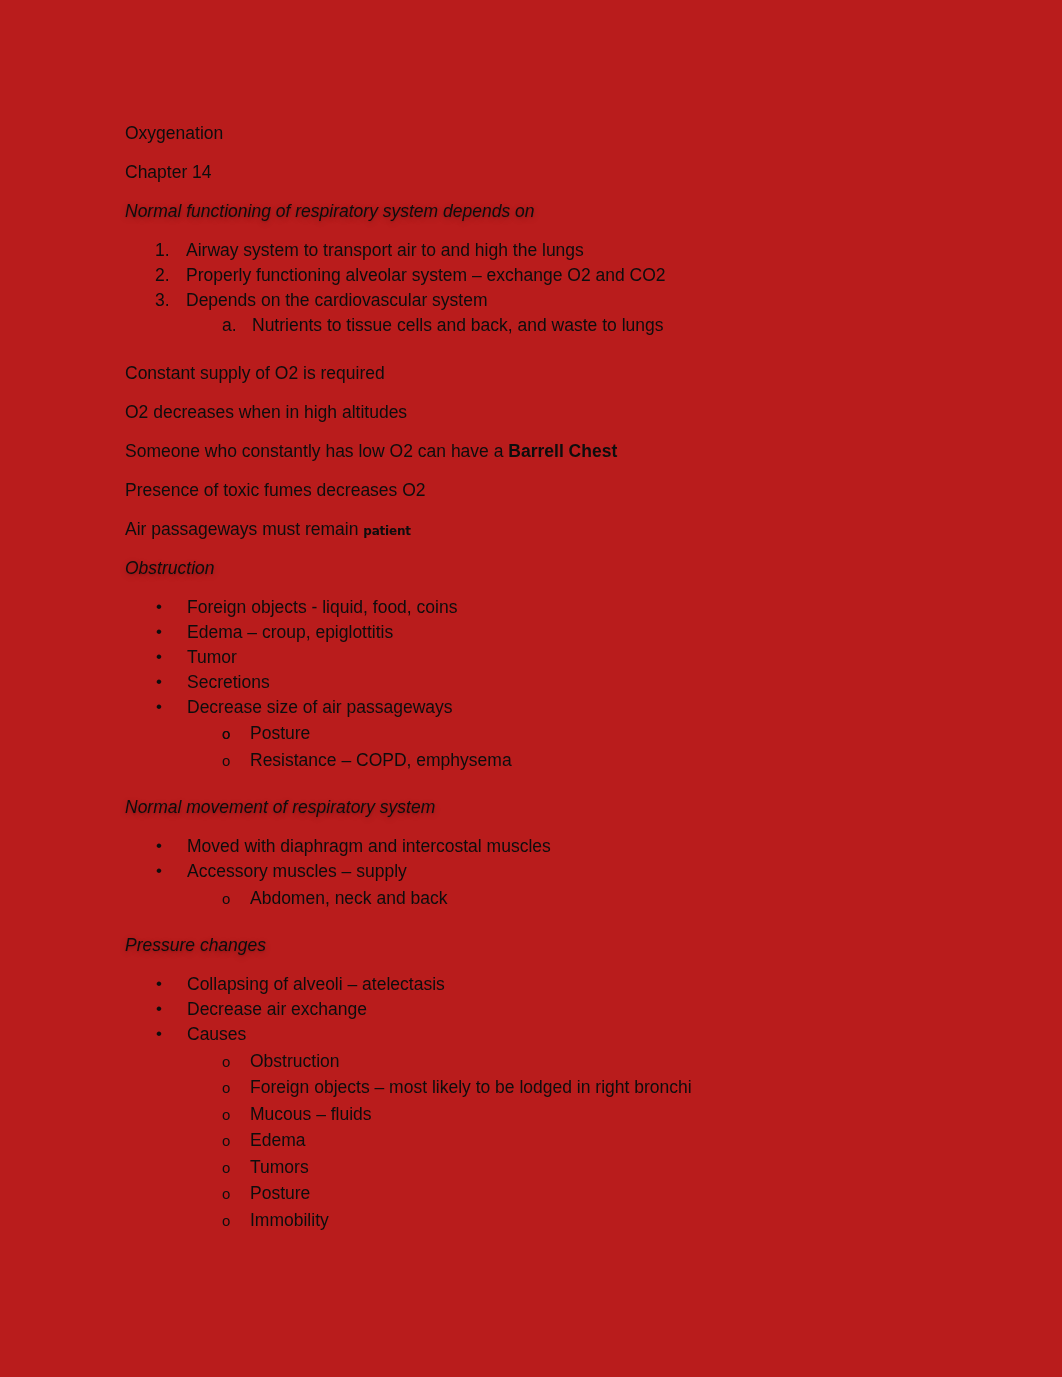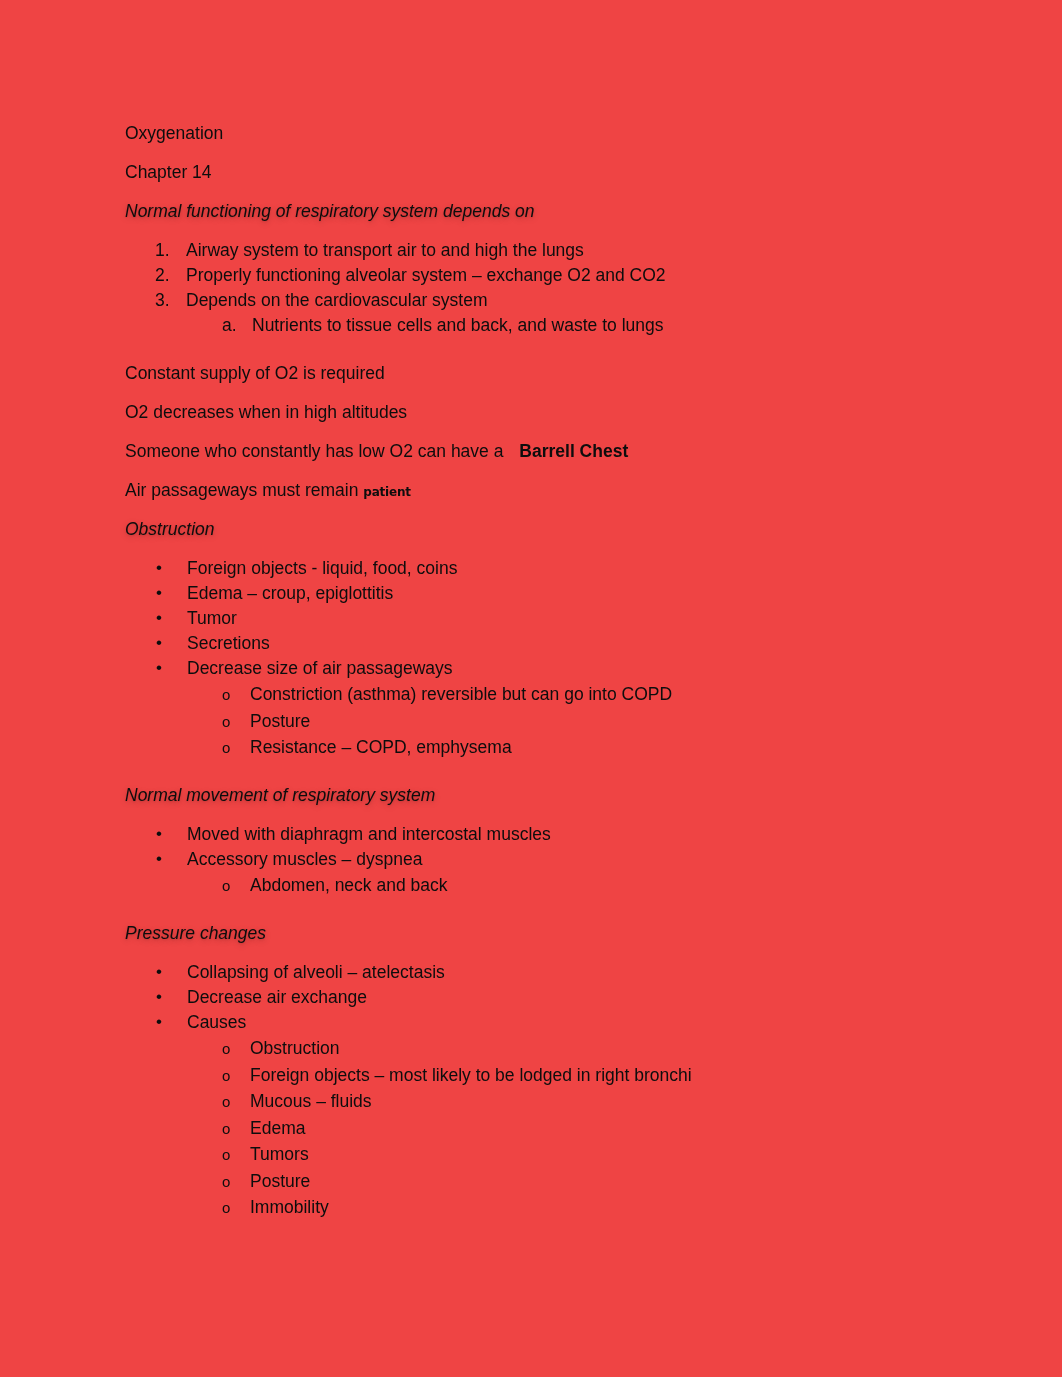--- a/index.html
+++ b/index.html
@@ -14,21 +14,21 @@
     font-family: "Liberation Sans", sans-serif;
     color: #0d0d0d;
     -webkit-font-smoothing: antialiased;
     overflow: hidden;
   }
 
   .page {
     position: relative;
     width: 1062px;
     height: 1377px;
-    background: #ef4444;
+    background: #b91c1c;
     box-sizing: border-box;
     padding: 125px 7px 0 0;
   }
 
   .doc-body {
     padding-left: 125px;
     padding-right: 60px;
   }
 
   
@@ -40,21 +40,20 @@
   }
 
   
   .para.shadowed {
     text-shadow: 0 2px 6px rgba(0,0,0,0.22), 0 1px 2px rgba(0,0,0,0.10);
     font-style: italic;
   }
 
   .bold {
     font-weight: bold;
-    margin-left: 11px;
   }
   
   .bold-alt {
     font-weight: bold;
     font-family: "DejaVu Sans", sans-serif;
     font-size: 12px;
     letter-spacing: -0.2px;
   }
 
   
@@ -167,20 +166,21 @@
     </div>
 
     <div class="gap-after-list"></div>
 
     <p class="para">Constant supply of O2 is required</p>
 
     <p class="para">O2 decreases when in high altitudes</p>
 
     <p class="para"><span>Someone who constantly has low O2 can have a </span><span class="bold">Barrell Chest</span></p>
 
+    <p class="para">Presence of toxic fumes decreases O2</p>
 
     <p class="para"><span>Air passageways must remain </span><span class="bold-alt">patient</span></p>
 
     <p class="para shadowed">Obstruction</p>
 
     <div class="list-block tight-top">
       <ul class="bulleted">
         <li>
           <span class="marker">•</span>
           <span>Foreign objects - liquid, food, coins</span>
@@ -198,21 +198,20 @@
           <span>Secretions</span>
         </li>
         <li>
           <span class="marker">•</span>
           <span>Decrease size of air passageways</span>
         </li>
       </ul>
       <ul class="circled">
         <li>
           <span class="marker">o</span>
-          <span>Constriction (asthma) reversible but can go into COPD</span>
         </li>
         <li>
           <span class="marker">o</span>
           <span>Posture</span>
         </li>
         <li>
           <span class="marker">o</span>
           <span>Resistance – COPD, emphysema</span>
         </li>
       </ul>
@@ -223,21 +222,21 @@
     <p class="para shadowed">Normal movement of respiratory system</p>
 
     <div class="list-block tight-top">
       <ul class="bulleted">
         <li>
           <span class="marker">•</span>
           <span>Moved with diaphragm and intercostal muscles</span>
         </li>
         <li>
           <span class="marker">•</span>
-          <span>Accessory muscles – dyspnea</span>
+          <span>Accessory muscles – supply</span>
         </li>
       </ul>
       <ul class="circled">
         <li>
           <span class="marker">o</span>
           <span>Abdomen, neck and back</span>
         </li>
       </ul>
     </div>
 

